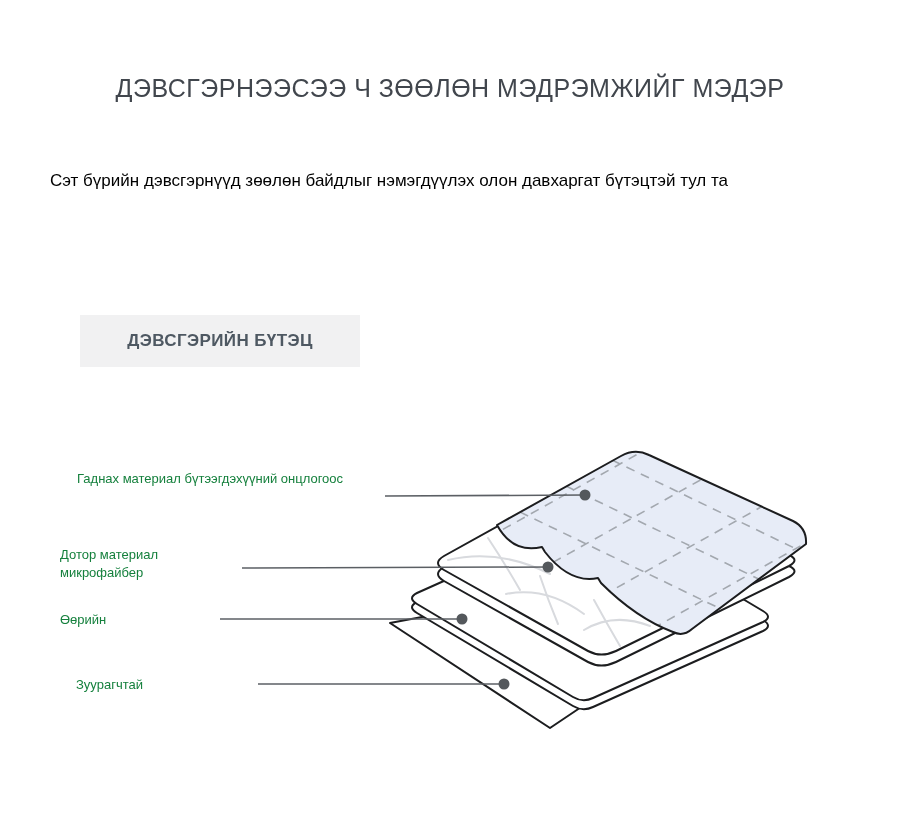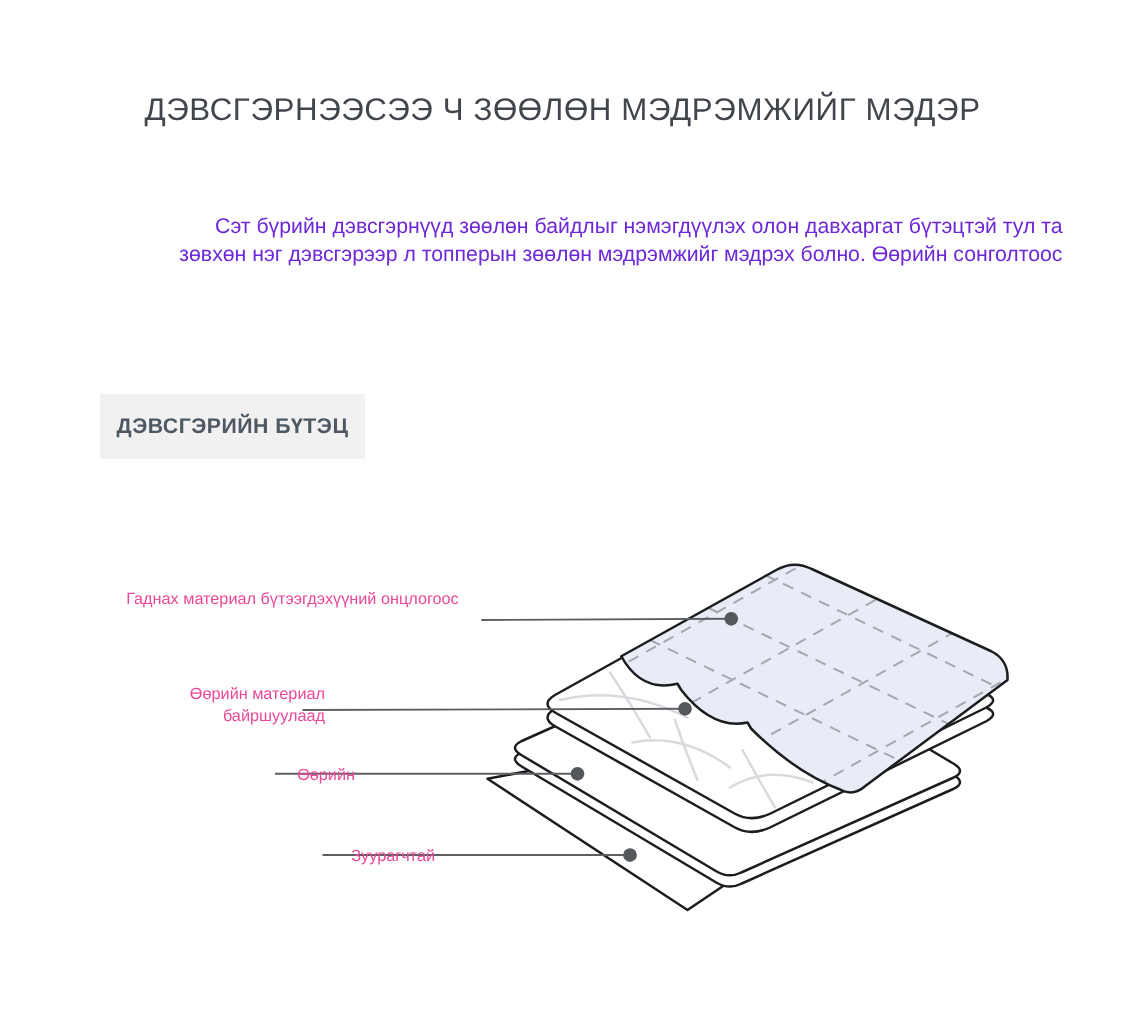--- a/index.html
+++ b/index.html
@@ -7,30 +7,30 @@
     position:relative;width:900px;height:816px;background:#ffffff;overflow:hidden;
     font-family:"Liberation Sans","DejaVu Sans",sans-serif;
   }
   .page-title{
     position:absolute;top:74px;left:0;width:900px;margin:0;
     text-align:center;font-size:25px;font-weight:400;letter-spacing:.5px;
     color:#41464d;
   }
   .intro{
     position:absolute;top:170px;left:50px;width:800px;
-    text-align:right;font-size:17px;line-height:22.5px;color:#6d28d9;
+    text-align:left;font-size:17px;line-height:22.5px;color:#000000;
   }
   .badge{
-    position:absolute;left:80px;top:315px;width:212px;height:52px;
+    position:absolute;left:80px;top:315px;width:280px;height:52px;
     background:#f1f1f2;display:flex;align-items:center;justify-content:center;
     font-size:17px;font-weight:700;letter-spacing:.4px;color:#4e5862;
   }
   .diagram-svg{position:absolute;left:0;top:0;}
   .layer-label{
-    position:absolute;text-align:right;font-size:13px;line-height:18px;color:#ec4899;
+    position:absolute;text-align:left;font-size:13px;line-height:18px;color:#15803d;
   }
   .label-1{left:77px;top:470px;width:290px;}
   .label-2{left:60px;top:546px;width:200px;}
   .label-3{left:60px;top:611px;width:224px;}
   .label-4{left:76px;top:676px;width:272px;}
 
   
   .ln{stroke:#1c1d1f;stroke-width:2;stroke-linejoin:round;}
   .fill-white{fill:#ffffff;}
   .quilt-fill{fill:#e7ecf7;}
@@ -41,21 +41,20 @@
 </style>
 </head>
 <body>
 
 <div class="page">
 
   <h1 class="page-title">ДЭВСГЭРНЭЭСЭЭ Ч ЗӨӨЛӨН МЭДРЭМЖИЙГ МЭДЭР</h1>
 
   <div class="intro">
     <div>Сэт бүрийн дэвсгэрнүүд зөөлөн байдлыг нэмэгдүүлэх олон давхаргат бүтэцтэй тул та</div>
-    <div>зөвхөн нэг дэвсгэрээр л топперын зөөлөн мэдрэмжийг мэдрэх болно. Өөрийн сонголтоос</div>
   </div>
 
   <div class="badge">
     <span>ДЭВСГЭРИЙН БҮТЭЦ</span>
   </div>
 
   <svg class="diagram-svg" width="900" height="816" viewBox="0 0 900 816">
     <defs>
       <clipPath id="quiltClip">
         <path d="M 497 525 L 621 456 Q 635 448 649 455 L 793 521 Q 807 528 806 544 L 692 629 Q 683 637 673 632 Q 636 618 601 583 L 598 578 Q 570 584 545 552 L 542 547 Q 513 554 497 525 Z"></path>
@@ -111,22 +110,22 @@
       <circle cx="462" cy="619" r="5.5"></circle>
       <circle cx="504" cy="684" r="5.5"></circle>
     </g>
   </svg>
 
   <div class="layer-label label-1">
     <div>Гаднах материал бүтээгдэхүүний онцлогоос</div>
   </div>
 
   <div class="layer-label label-2">
-    <div>Өөрийн материал</div>
-    <div>байршуулаад</div>
+    <div>Дотор материал</div>
+    <div>микрофайбер</div>
   </div>
 
   <div class="layer-label label-3">
     <div>Өөрийн</div>
   </div>
 
   <div class="layer-label label-4">
     <div>Зуурагчтай</div>
   </div>
 

